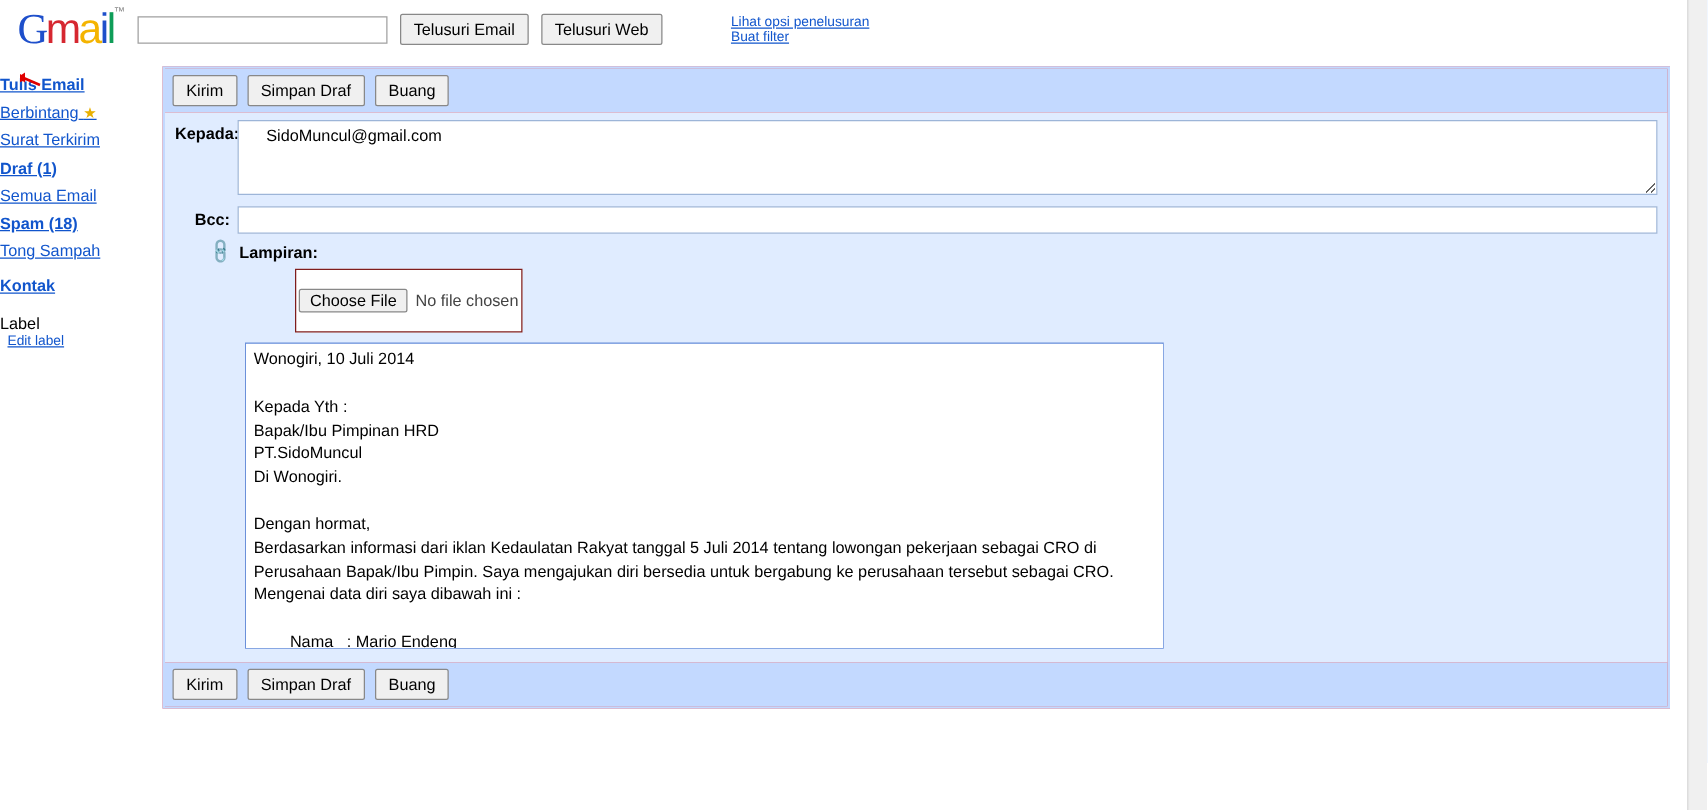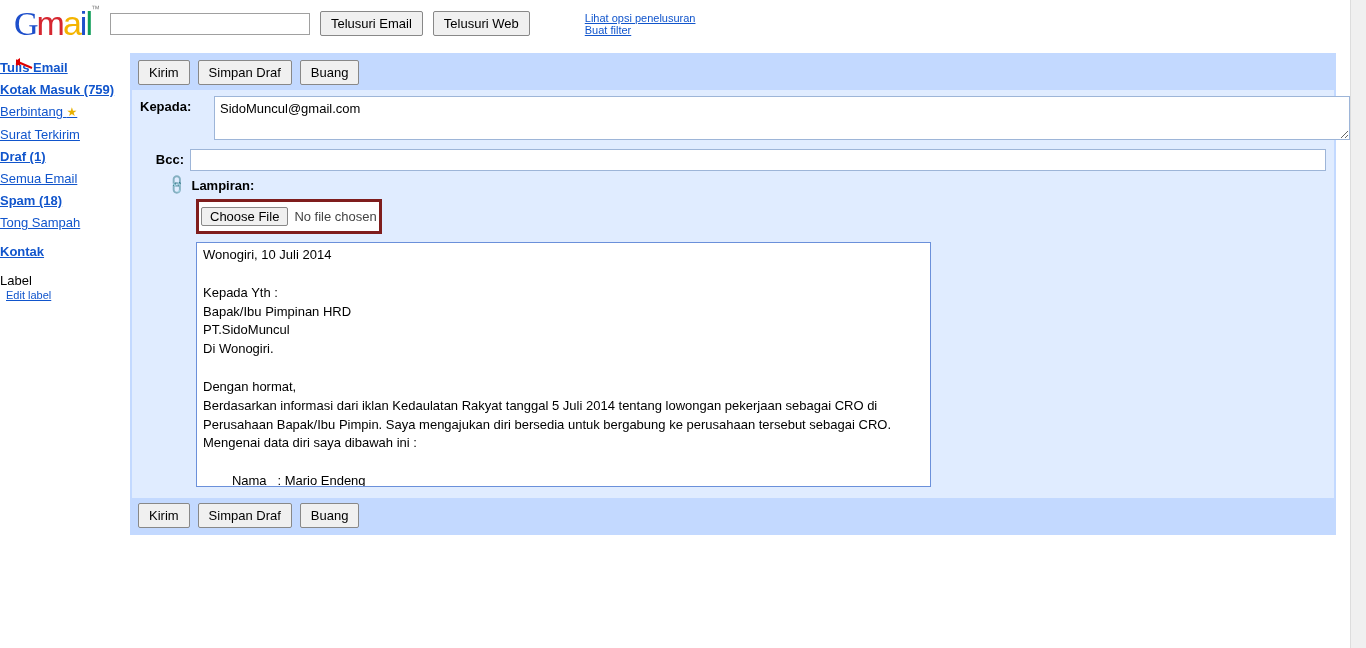--- a/index.html
+++ b/index.html
@@ -112,27 +112,26 @@
     width: 50px;
     text-align: right;
     font-weight: bold;
     padding-right: 6px;
     padding-top: 3px;
     font-size: 13px;
   }
   .field-input-wrap { flex: 1; }
   textarea.to-area {
     width: 100%;
-    height: 44px;
+    height: 60px;
     border: 1px solid #9db5d8;
-    padding: 4px 5px;
+    padding: 4px 22px;
     font-family: Arial, sans-serif;
     font-size: 13px;
     resize: both;
-    margin-left: 24px;
   }
   input.line {
     width: 100%;
     height: 22px;
     border: 1px solid #9db5d8;
     padding: 2px 6px;
     font-family: Arial, sans-serif;
     font-size: 13px;
   }
   .attach-row {
@@ -145,27 +144,28 @@
   .attach-icon { color: #555; font-size: 14px; transform: rotate(-45deg); display:inline-block;}
   .attach-label { font-weight: bold; }
   .file-row {
     margin-left: 56px;
     margin-bottom: 8px;
     display: flex;
     align-items: center;
     gap: 4px;
   }
   .file-box {
-    border: 3px solid #7f1d1d;
+    border: 1px solid #7f1d1d;
     background: #fff;
-    padding: 5px 2px;
+    padding: 15px 2px;
     display: inline-flex;
     align-items: center;
     gap: 6px;
     font-size: 13px;
+    margin-left: 40px;
   }
   .file-status { color: #444; }
   .more-attach { margin-left: 56px; margin-bottom: 6px; }
   .body-wrap {
     margin-left: 56px;
     margin-right: 4px;
   }
   textarea.body-area {
     width: 735px;
     height: 245px;
@@ -214,21 +214,20 @@
     <line x1="2" y1="10" x2="16" y2="16" stroke="#E00000" stroke-width="2"></line>
     <polygon points="0,7 6,13 0,15" fill="#E00000" transform="translate(-1,-1)"></polygon>
     <polygon points="0,6 0,14 -6,10" fill="#E00000" transform="translate(4,0)"></polygon>
   </svg>
 </div>
 
 <div class="main">
 
   <div class="sidebar">
     <a href="#" class="bold">Tulis Email</a>
-    <a href="#" class="bold">Kotak Masuk (759)</a>
     <a href="#"><span>Berbintang</span> <span class="star">★</span></a>
     <a href="#">Surat Terkirim</a>
     <a href="#" class="bold">Draf (1)</a>
     <a href="#">Semua Email</a>
     <a href="#" class="bold">Spam (18)</a>
     <a href="#">Tong Sampah</a>
     <a href="#" class="bold" style="margin-top:10px;">Kontak</a>
     <div class="label-hdr">Label</div>
     <a href="#" class="edit-label">Edit label</a>
   </div>

